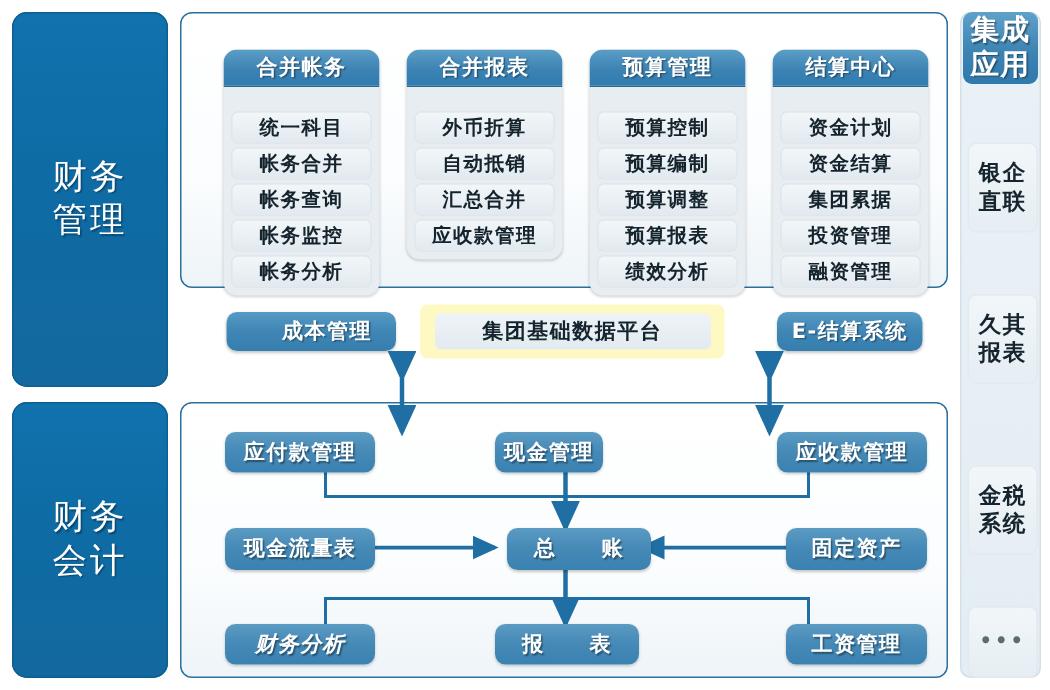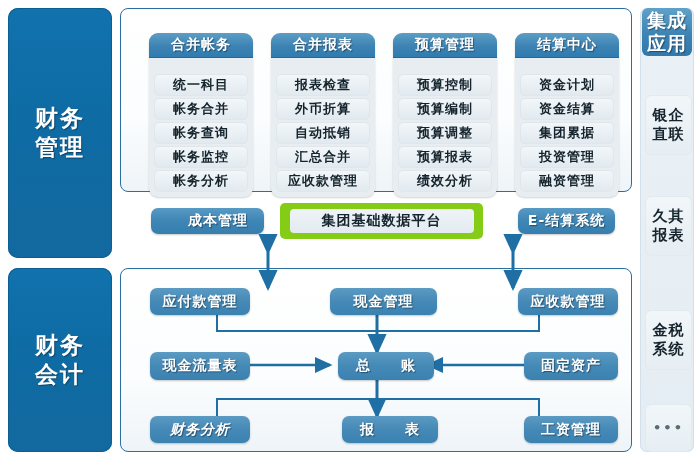--- a/index.html
+++ b/index.html
@@ -13,21 +13,21 @@
 
   
   .cat{
     position:absolute;left:8px;width:104px;
     border-radius:10px;
     background:linear-gradient(180deg,#1172ad 0%,#0e6ba4 45%,#13699f 100%);
     box-shadow:0 0 0 1px #0d5f92 inset;
     color:#ffffff;
     display:flex;align-items:center;justify-content:center;
     text-align:center;
-    font-weight:bold;font-size:23px;line-height:1.25;
+    font-weight:normal;font-size:23px;line-height:1.25;
     letter-spacing:2px;
     text-shadow:1px 1px 1px rgba(0,0,0,.35);
   }
   #cat-mgmt{top:8px;height:250px;}
   #cat-acct{top:268px;height:184px;}
 
   
   .panel{
     position:absolute;left:120px;width:512px;
     background:linear-gradient(180deg,#ffffff 0%,#fbfdfe 60%,#eef4f8 100%);
@@ -76,21 +76,21 @@
     font-size:14px;font-weight:bold;letter-spacing:1px;
     display:flex;align-items:center;justify-content:center;
     text-shadow:1px 1px 1px rgba(0,0,0,.4);
     box-shadow:0 1px 2px rgba(0,0,0,.22);
   }
   #pill-cost{left:151px;top:208px;width:92px;height:26px;padding-left:21px;}
   #pill-esettle{left:518px;top:208px;width:97px;height:26px;}
 
   #platform-outer{
     position:absolute;left:280px;top:203px;width:203px;height:36px;
-    background:#84cc16;border-radius:5px;
+    background:#fef9c3;border-radius:5px;
     display:flex;align-items:center;justify-content:center;
   }
   #platform-inner{
     width:184px;height:24px;
     background:linear-gradient(180deg,#eef3f7 0%,#e3ebf0 100%);
     border-radius:4px;
     color:#15242e;font-size:14px;font-weight:bold;letter-spacing:1px;
     display:flex;align-items:center;justify-content:center;
   }
 
@@ -161,21 +161,20 @@
         <div class="sub">帐务合并</div>
         <div class="sub">帐务查询</div>
         <div class="sub">帐务监控</div>
         <div class="sub">帐务分析</div>
       </div>
     </div>
 
     <div class="col" id="col-1" style="left:150px;">
       <div class="col-head">合并报表</div>
       <div class="col-body">
-        <div class="sub">报表检查</div>
         <div class="sub">外币折算</div>
         <div class="sub">自动抵销</div>
         <div class="sub">汇总合并</div>
         <div class="sub">应收款管理</div>
       </div>
     </div>
 
     <div class="col" id="col-2" style="left:272px;">
       <div class="col-head">预算管理</div>
       <div class="col-body">
@@ -234,29 +233,29 @@
     <line x1="377" y1="314" x2="377" y2="352" stroke="#1f6fa4" stroke-width="3" marker-start="url(#ah)" marker-end="url(#ah)"></line>
 
     <line x1="228" y1="365" x2="330" y2="365" stroke="#1f6fa4" stroke-width="2.5" marker-end="url(#ah)"></line>
 
     <line x1="526" y1="365" x2="428" y2="365" stroke="#1f6fa4" stroke-width="2.5" marker-end="url(#ah)"></line>
 
     <line x1="377" y1="380" x2="377" y2="416" stroke="#1f6fa4" stroke-width="3" marker-start="url(#ah)" marker-end="url(#ah)"></line>
   </svg>
 
   <div class="bbox" style="left:150px;top:288px;width:100px;height:27px;">应付款管理</div>
-  <div class="bbox" style="left:330px;top:288px;width:107px;height:27px;">现金管理</div>
+  <div class="bbox" style="left:330px;top:288px;width:72px;height:27px;">现金管理</div>
   <div class="bbox" style="left:518px;top:288px;width:100px;height:27px;">应收款管理</div>
 
   <div class="bbox" style="left:150px;top:352px;width:100px;height:28px;">现金流量表</div>
   <div class="bbox" style="left:338px;top:352px;width:96px;height:28px;">总　　账</div>
   <div class="bbox" style="left:524px;top:352px;width:94px;height:28px;">固定资产</div>
 
   <div class="bbox" style="left:150px;top:416px;width:100px;height:27px;font-style:italic;">财务分析</div>
-  <div class="bbox" style="left:342px;top:416px;width:96px;height:27px;">报　　表</div>
+  <div class="bbox" style="left:330px;top:416px;width:96px;height:27px;">报　　表</div>
   <div class="bbox" style="left:524px;top:416px;width:94px;height:27px;font-family:Liberation Mono, monospace;">工资管理</div>
 
   <div id="rail"></div>
   <div id="rail-head">
     <span style="white-space:pre-line">集成
 应用</span>
   </div>
 
   <div class="rail-item" style="top:95px;height:58px;">
     <span style="white-space:pre-line">银企

